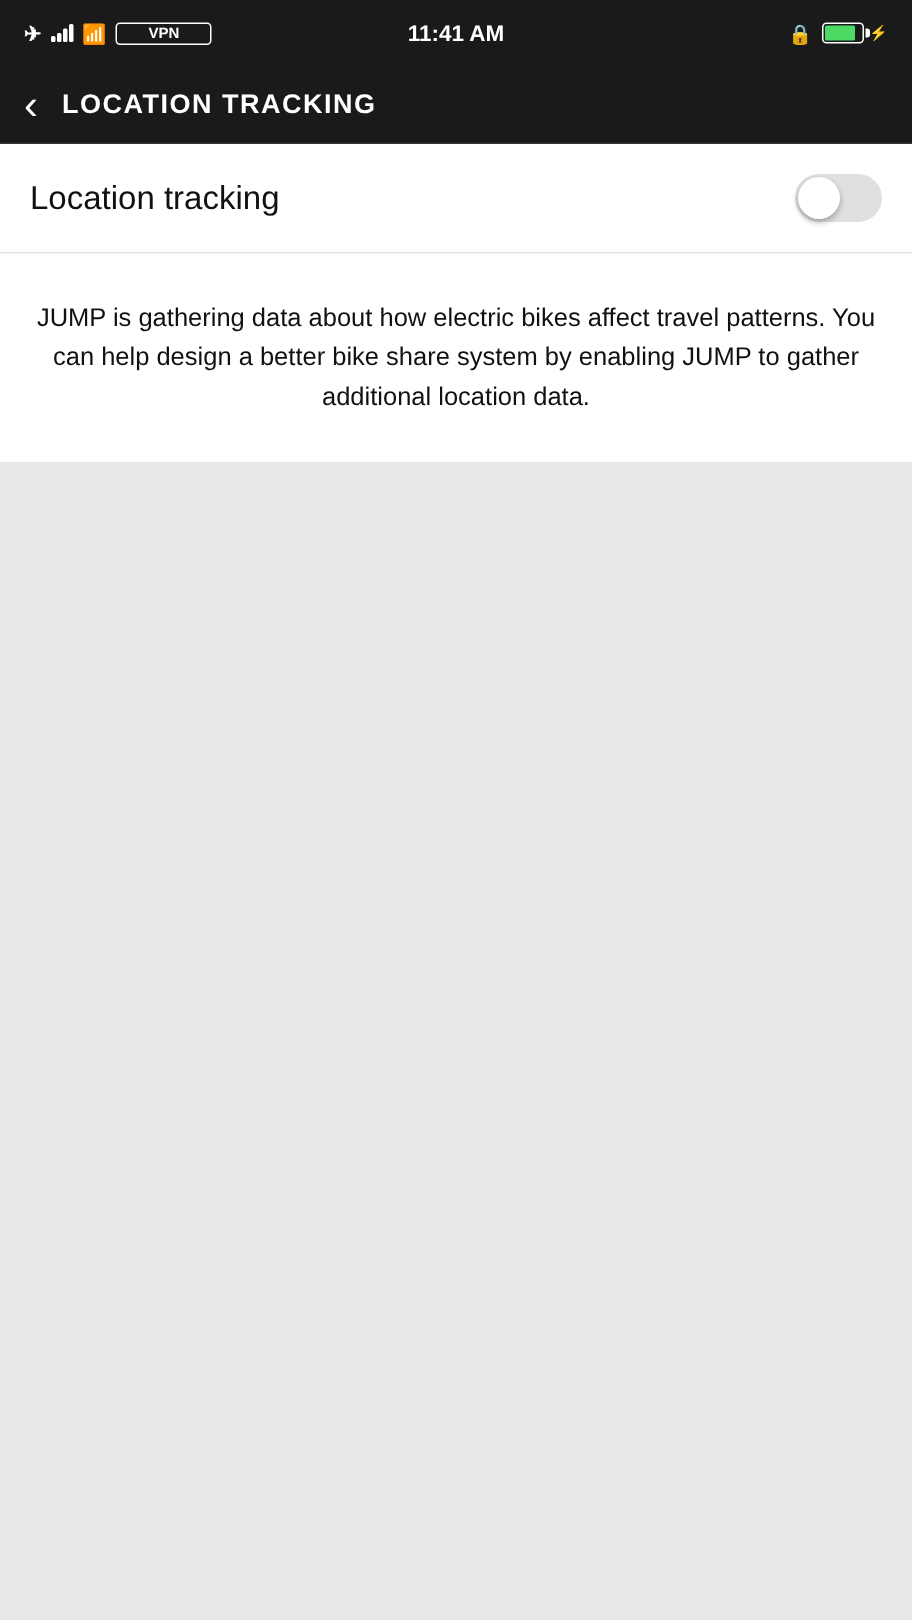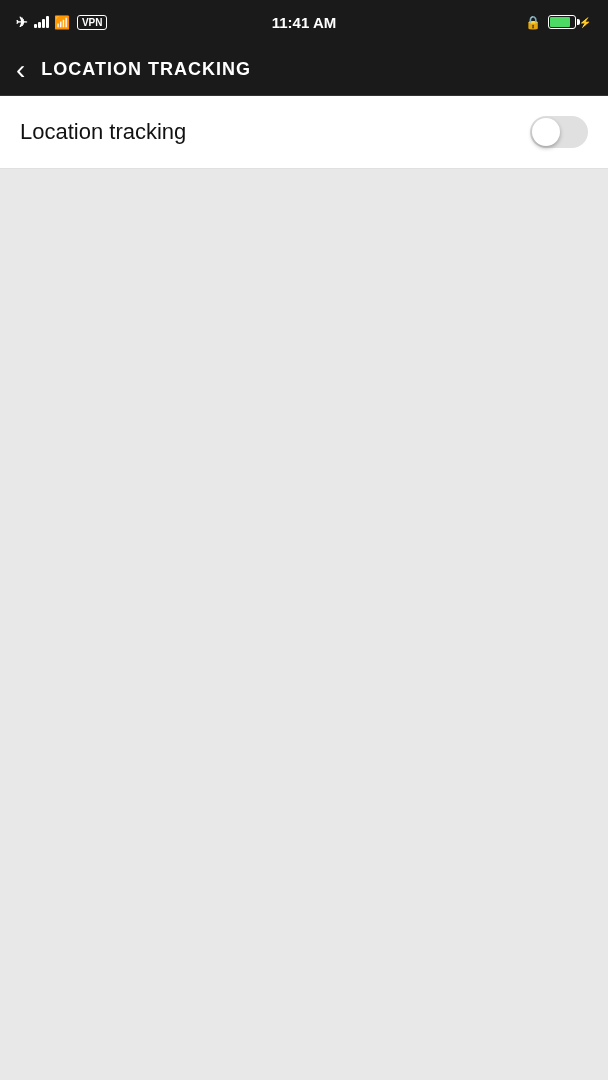--- a/index.html
+++ b/index.html
@@ -47,21 +47,21 @@
     .status-right {
       display: flex;
       align-items: center;
       gap: 6px;
       font-size: 13px;
     }
 
     .vpn-badge {
       border: 1.5px solid white;
       border-radius: 3px;
-      padding: 1px 4px;
+      padding: 1px 21px;
       font-size: 10px;
       font-weight: 700;
     }
 
     .battery-container {
       display: flex;
       align-items: center;
       gap: 2px;
     }
 
@@ -271,16 +271,19 @@
   <div class="toggle-row">
     <span class="toggle-label">Location tracking</span>
     <label class="toggle-switch">
       <input type="checkbox" style="">
       <div class="toggle-track">
         <div class="toggle-thumb"></div>
       </div>
     </label>
   </div>
 
+  <div class="description-section">
+    <p class="description-text">JUMP is gathering data about how electric bikes affect travel patterns. You can help design a better bike share system by enabling JUMP to gather additional location data.</p>
+  </div>
 
 </div>
 
 <div class="gray-area"></div>
 
 </body></html>

